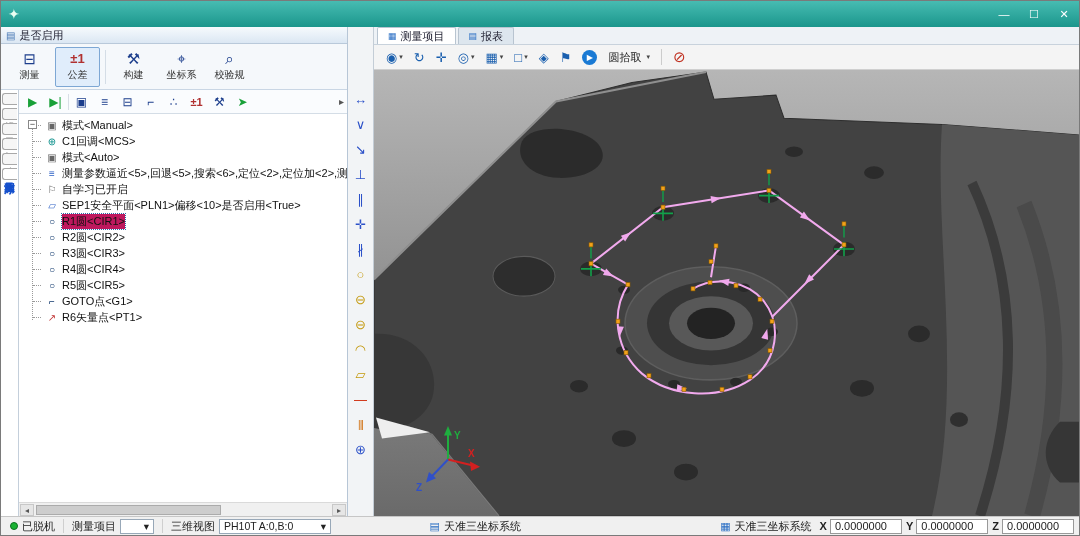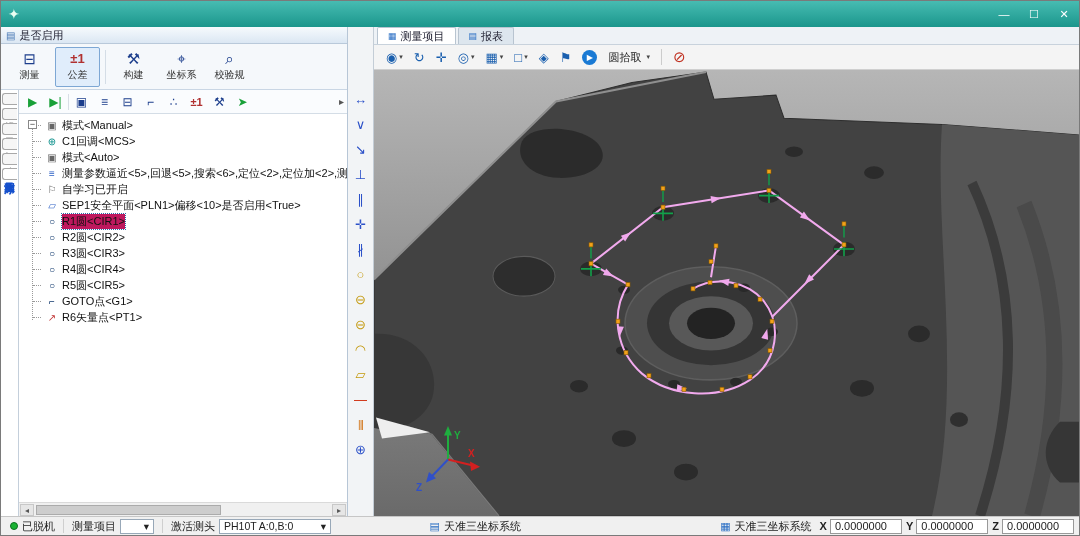--- a/index.html
+++ b/index.html
@@ -409,21 +409,21 @@
     <span class="ssep"></span>
     <div class="sseg">
       <span>测量项目</span>
       <span class="sselect narrow">
         <span></span>
         <span class="scaret">▾</span>
       </span>
     </div>
     <span class="ssep"></span>
     <div class="sseg">
-      <span>激活测头</span>
+      <span>三维视图</span>
       <span class="sselect probe">
         <span>PH10T A:0,B:0</span>
         <span class="scaret">▾</span>
       </span>
     </div>
     <span class="sp1"></span>
     <div class="sseg">
       <span class="sico">▤</span>
       <span>天准三坐标系统</span>
     </div>

